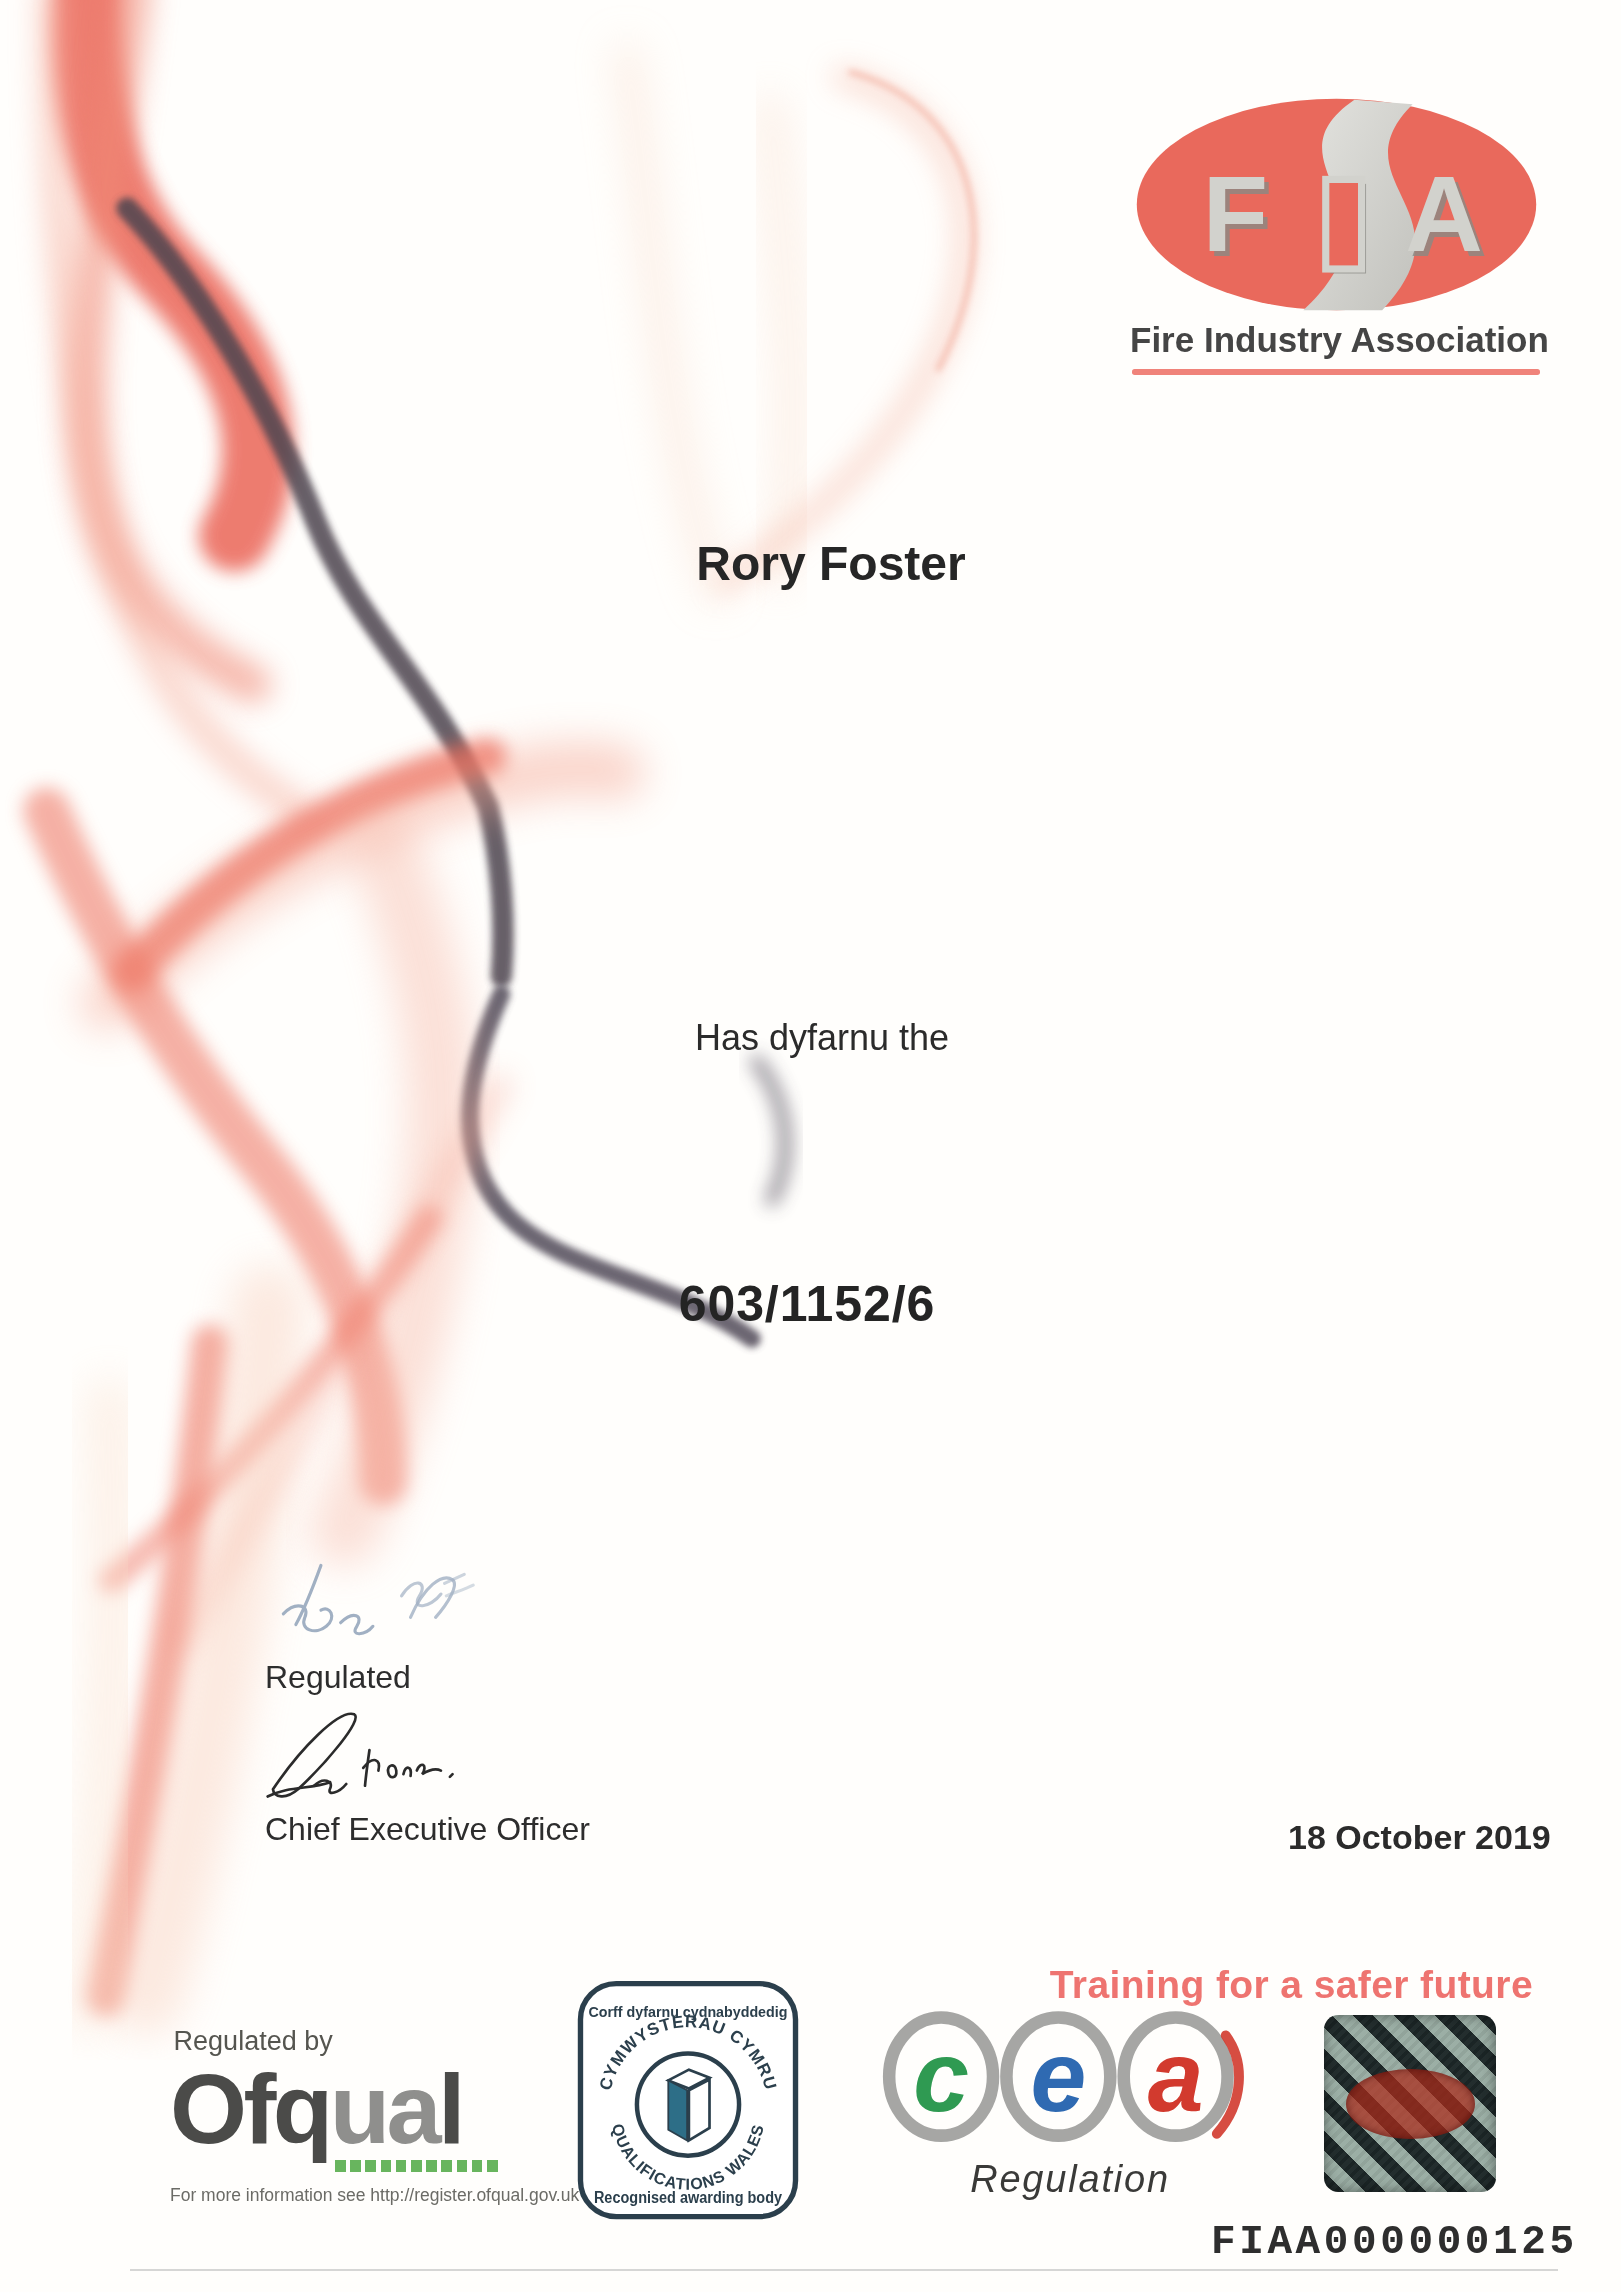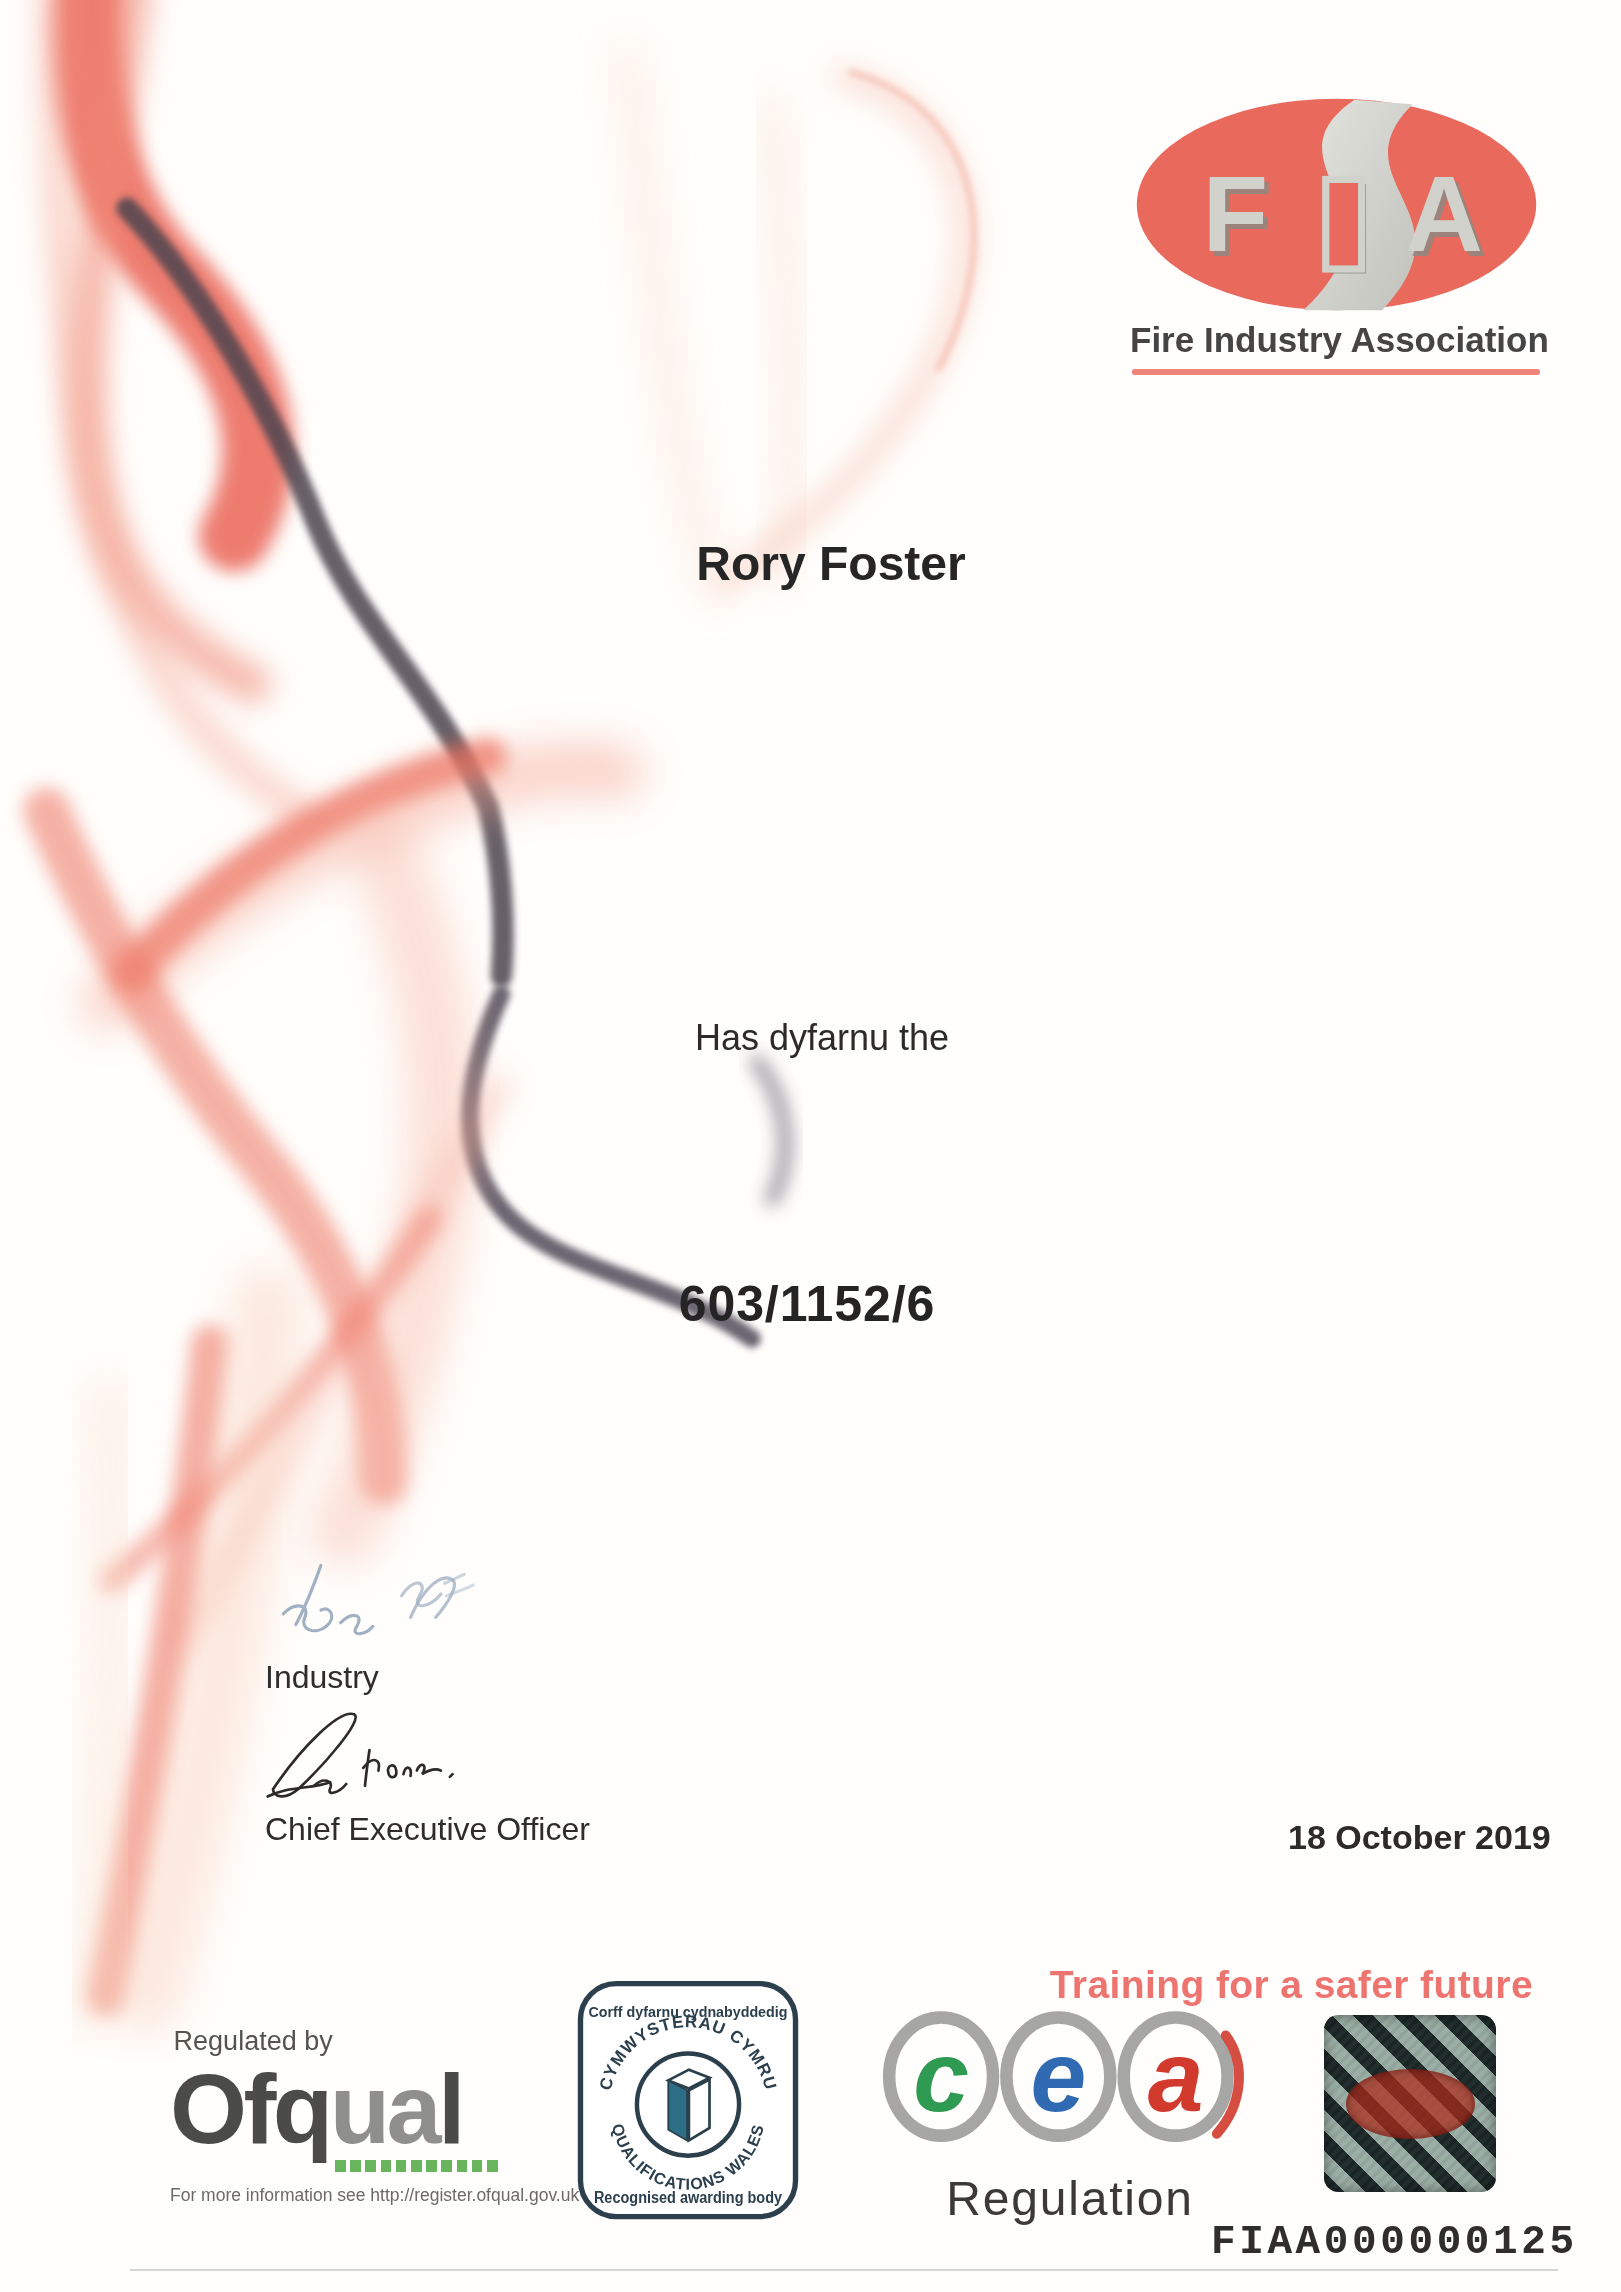--- a/index.html
+++ b/index.html
@@ -34,21 +34,21 @@
   .ofqual-reg{font-size:27px;color:#55554f;margin-left:3.6px;}
   .ofqual-name{font-size:99px;font-weight:bold;letter-spacing:-3.6px;line-height:99px;color:#4b4b49;margin-top:1.8px;}
   .ofqual-name .lite{color:#8f8f8d;}
   .ofqual-dashes{margin:1.8px 0 0 165px;display:flex;gap:4.5px;}
   .ofqual-dashes span{width:10.7px;height:12.5px;background:#68b55e;display:inline-block;}
   .ofqual-info{margin-top:12.5px;font-size:17.5px;color:#6b6b66;}
 
   
   .wales-badge{left:576px;top:1979px;}
   .cea-block{left:882px;top:2010px;width:376px;text-align:center;}
-  .cea-label{font-size:48px;color:#3a3a38;margin-top:16px;letter-spacing:1.8px;}
+  .cea-label{font-size:38px;font-style:italic;color:#3a3a38;margin-top:3px;letter-spacing:1.8px;}
 
   .holo{left:1324px;top:2015px;width:172px;height:177px;border-radius:14.3px;
         background-color:#6f7f7a;
         background-image:
           repeating-linear-gradient(45deg, rgba(22,32,33,0.88) 0 14.3px, rgba(160,180,170,0.85) 14.3px 29px),
           repeating-linear-gradient(-45deg, rgba(0,0,0,0.45) 0 3.6px, rgba(255,255,255,0.12) 3.6px 8px);
         box-shadow:inset 0 0 12.5px rgba(0,0,0,0.45);}
   .holo-ellipse{position:absolute;left:21.5px;top:54px;width:129px;height:70px;border-radius:50%;
         background:rgba(172,43,26,0.72);box-shadow:inset 0 0 9px rgba(60,0,0,0.6);}
 
@@ -128,21 +128,21 @@
     <g fill="none" stroke="#97a8bd" stroke-width="3.5" stroke-linecap="round" opacity="0.9">
       <path d="M58,8 C50,30 40,56 30,74"></path>
       <path d="M16,62 C30,48 46,52 40,66 C34,80 52,86 64,76 C76,66 68,52 58,58"></path>
       <path d="M80,72 C94,58 106,64 98,76 C90,88 108,86 116,76"></path>
       <path d="M148,42 C162,20 178,26 168,42 C158,58 180,56 192,40" opacity="0.7"></path>
       <path d="M158,66 C173,32 193,16 205,24 C212,30 200,50 186,66" opacity="0.8"></path>
       <path d="M196,28 L218,18" opacity="0.55"></path>
       <path d="M198,42 C208,38 220,34 228,30" opacity="0.45"></path>
     </g>
   </svg>
-  <div class="abs sig-label" style="left:265px;top:1659px;">Industry</div>
+  <div class="abs sig-label" style="left:265px;top:1659px;">Regulated</div>
 
   <svg class="abs" style="left:262px;top:1700px;" width="206" height="109" viewBox="0 0 230 122">
     <g fill="none" stroke="#2b2b2b" stroke-width="3" stroke-linecap="round">
       <path d="M12,100 C42,55 86,10 103,16 C113,22 72,70 40,100 C26,112 13,109 12,100 Z"></path>
       <path d="M6,108 C30,96 54,100 76,92"></path>
       <path d="M58,96 C68,86 80,90 76,99 C72,108 86,104 94,94"></path>
       <path d="M120,56 C118,70 116,85 115,96"></path>
       <path d="M113,76 C124,62 133,66 130,79"></path>
       <path d="M141,81 C139,72 149,70 150,79 C151,88 142,89 141,81"></path>
       <path d="M158,83 C160,72 168,74 166,85"></path>

